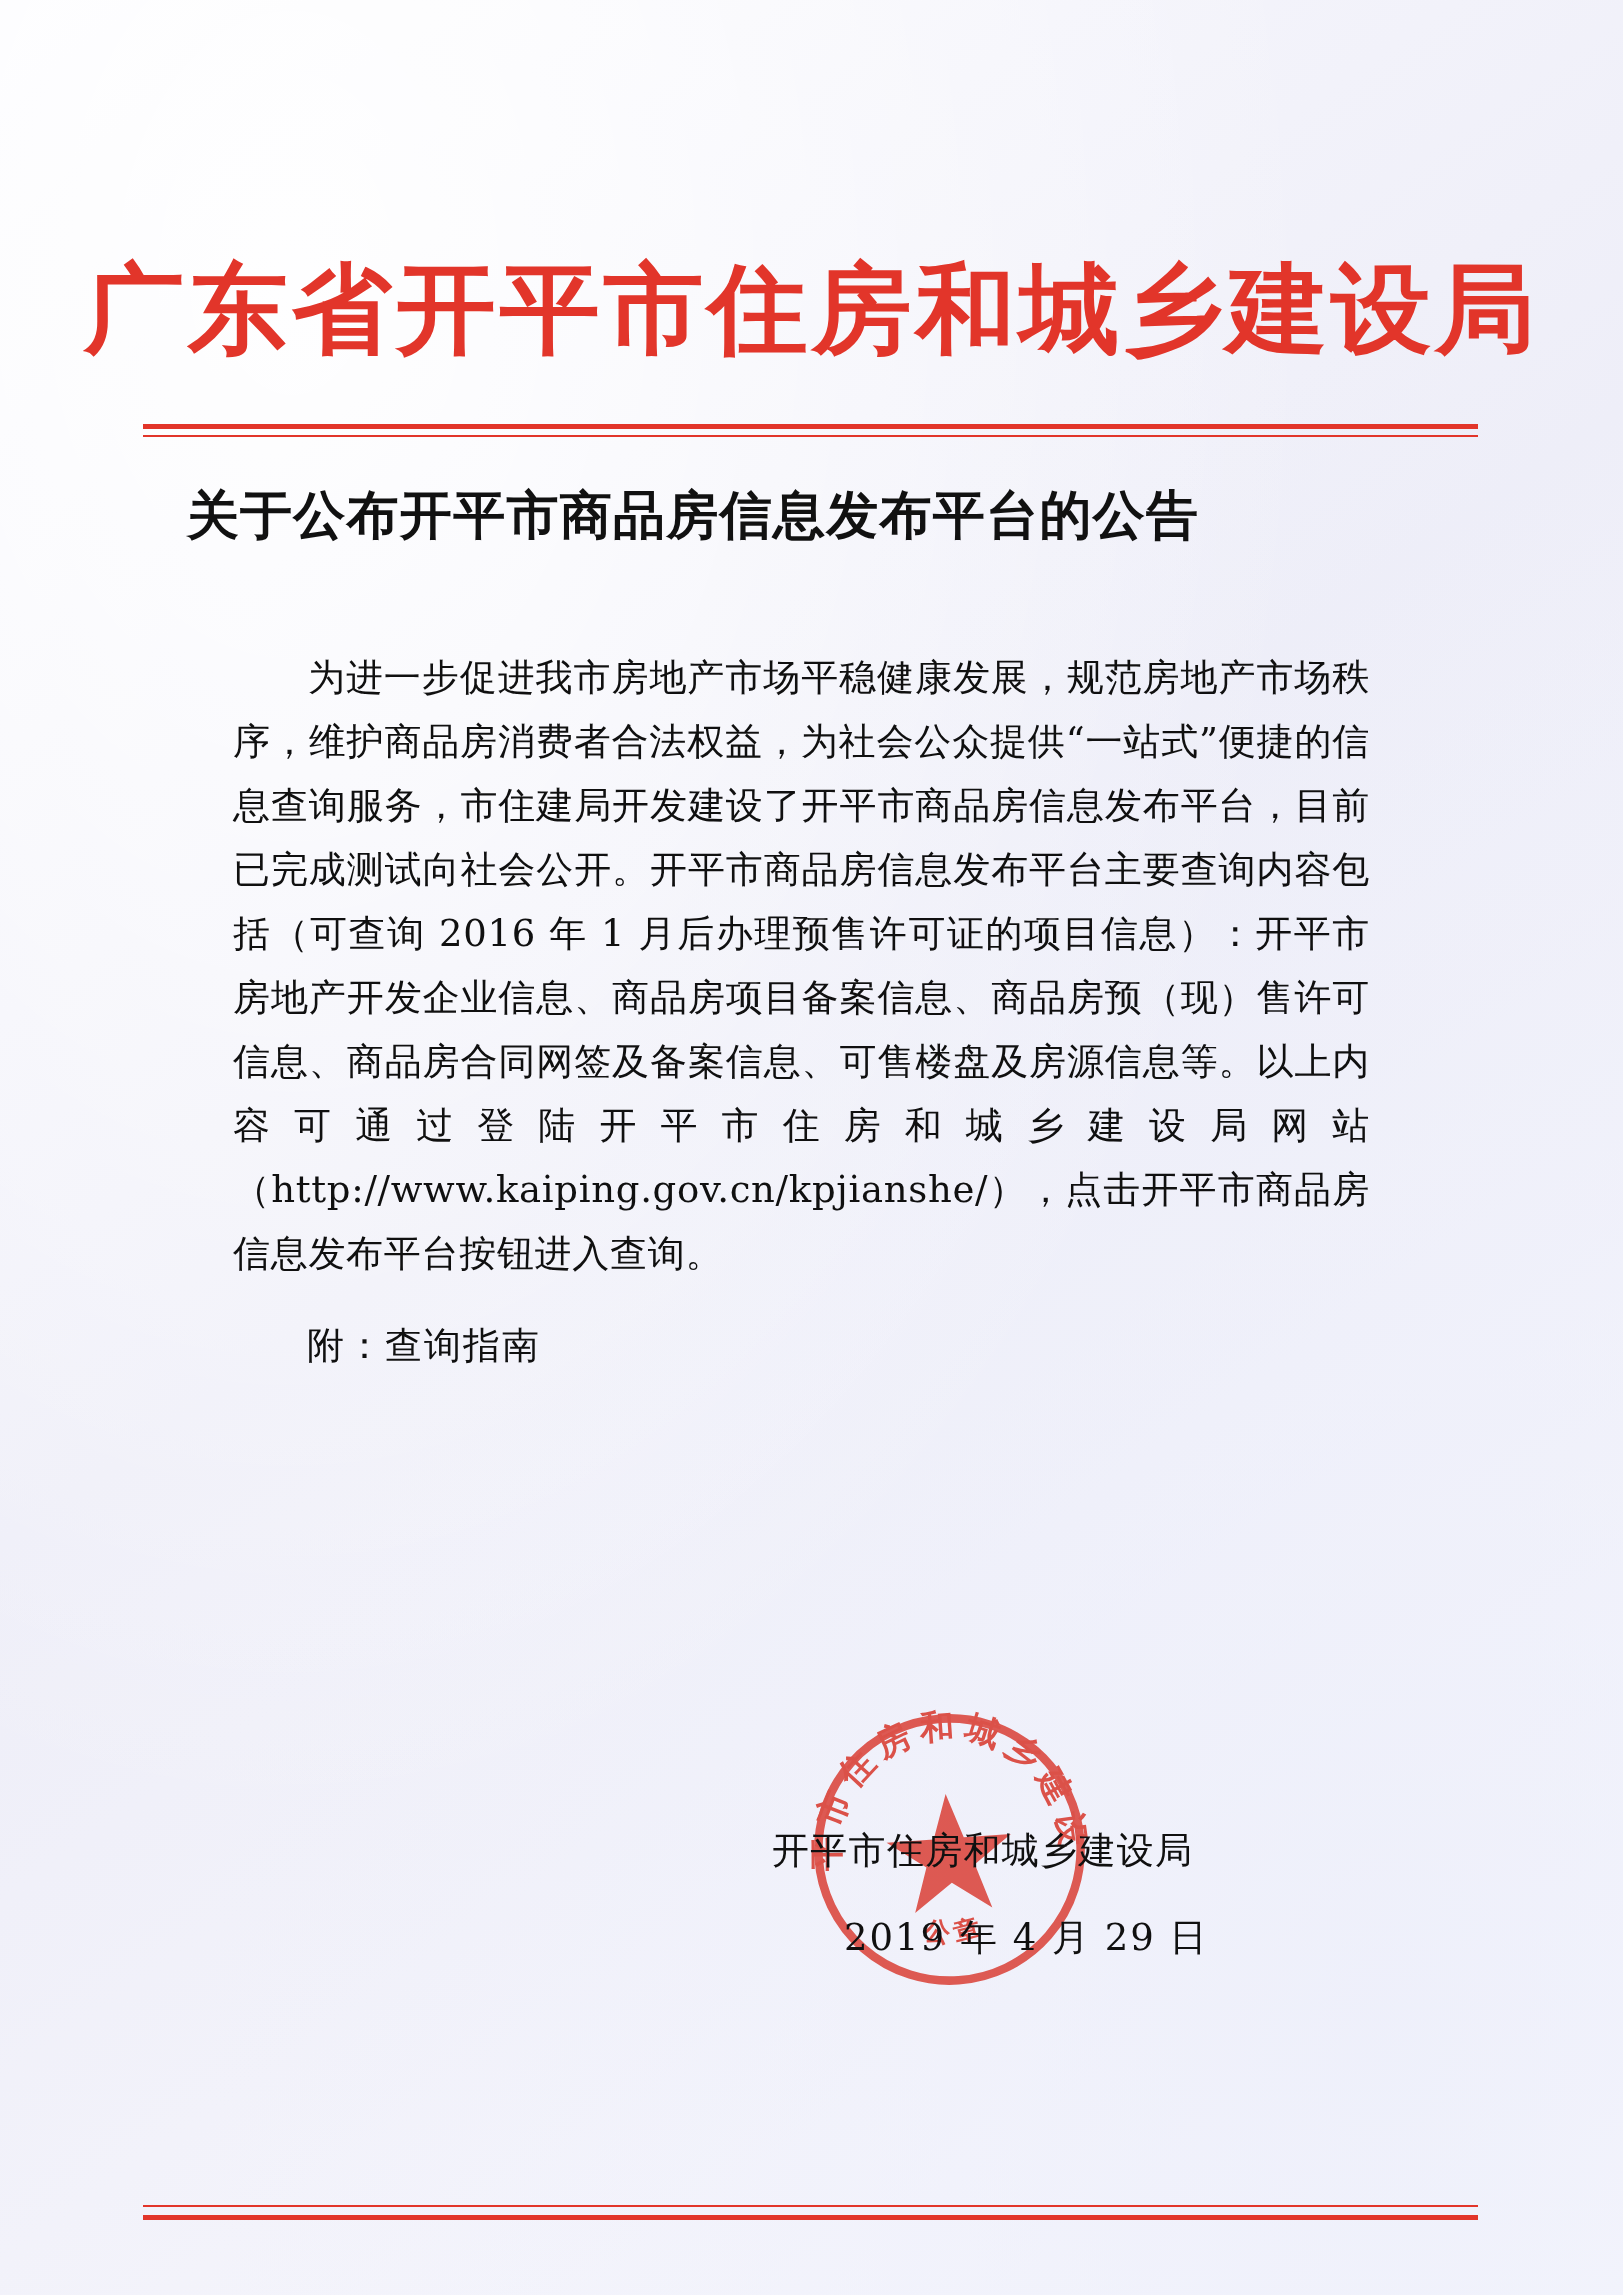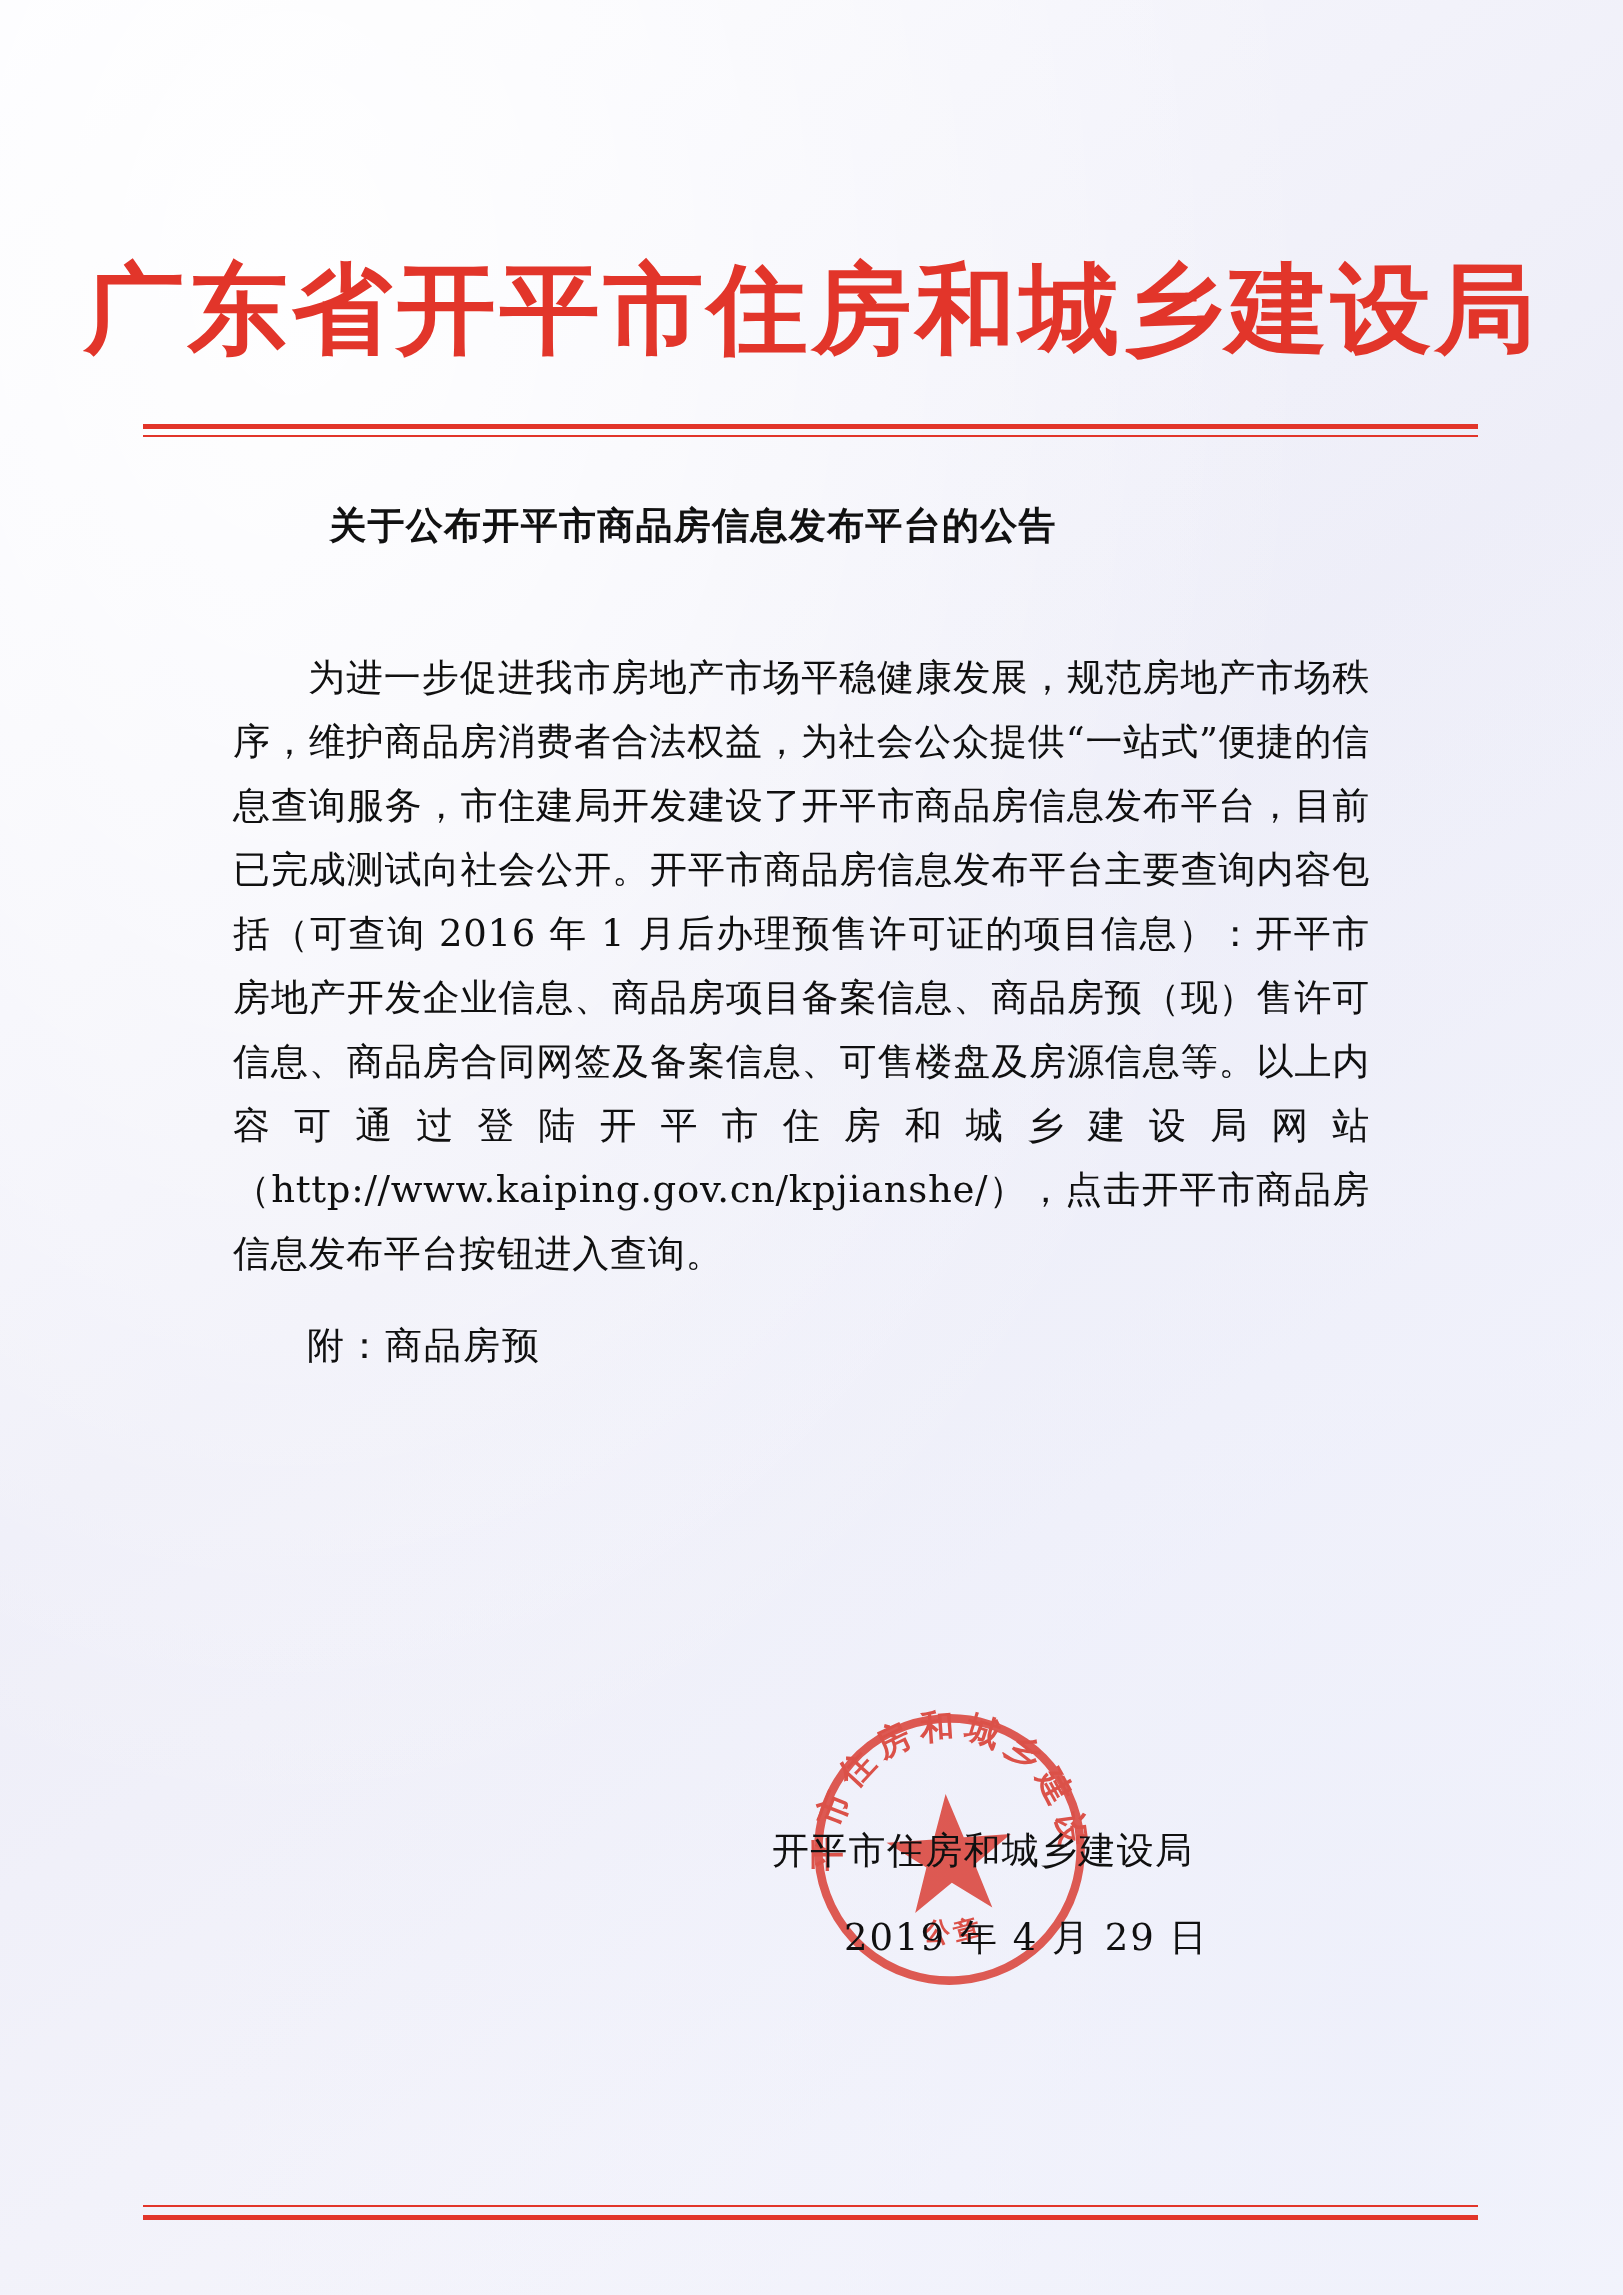--- a/index.html
+++ b/index.html
@@ -72,24 +72,23 @@
 
   
   .doc-title {
     position: absolute;
     left: 0;
     top: 481px;
     width: 1386px;
     text-align: center;
     font-family: "DejaVu Serif", "Liberation Serif", serif;
     font-weight: bold;
-    font-size: 37px;
+    font-size: 52px;
     letter-spacing: 1.3px;
     color: #111111;
-    margin-top: 20px;
   }
 
   
   .body-block {
     position: absolute;
     left: 232px;
     top: 645px;
     width: 1139px;
   }
   .body-para {
@@ -180,21 +179,21 @@
       <div class="letterhead-title">广东省开平市住房和城乡建设局</div>
     </div>
 
     <div class="rule-top-thick"></div>
     <div class="rule-top-thin"></div>
 
     <div class="doc-title">关于公布开平市商品房信息发布平台的公告</div>
 
     <div class="body-block">
       <p class="body-para">为进一步促进我市房地产市场平稳健康发展，规范房地产市场秩序，维护商品房消费者合法权益，为社会公众提供“一站式”便捷的信息查询服务，市住建局开发建设了开平市商品房信息发布平台，目前已完成测试向社会公开。开平市商品房信息发布平台主要查询内容包括（可查询 2016 年 1 月后办理预售许可证的项目信息）：开平市房地产开发企业信息、商品房项目备案信息、商品房预（现）售许可信息、商品房合同网签及备案信息、可售楼盘及房源信息等。以上内容可通过登陆开平市住房和城乡建设局网站（http://www.kaiping.gov.cn/kpjianshe/），点击开平市商品房信息发布平台按钮进入查询。</p>
-      <div class="attach">附：商品房预</div>
+      <div class="attach">附：查询指南</div>
     </div>
 
     <svg class="seal" viewBox="0 0 450 450">
       <defs>
         <path id="sealArcTop" d="M 55 225 A 170 170 0 0 1 395 225"></path>
         <path id="sealArcBottom" d="M 85 225 A 140 140 0 0 0 365 225"></path>
       </defs>
       <circle cx="225" cy="225" r="200" fill="none" stroke="#d8372c" stroke-width="13" opacity="0.95"></circle>
       <text font-family="DejaVu Serif, serif" font-size="52" font-weight="bold" fill="#d8372c" letter-spacing="12">
         <textPath href="#sealArcTop" startOffset="50%" text-anchor="middle">开平市住房和城乡建设局</textPath>

